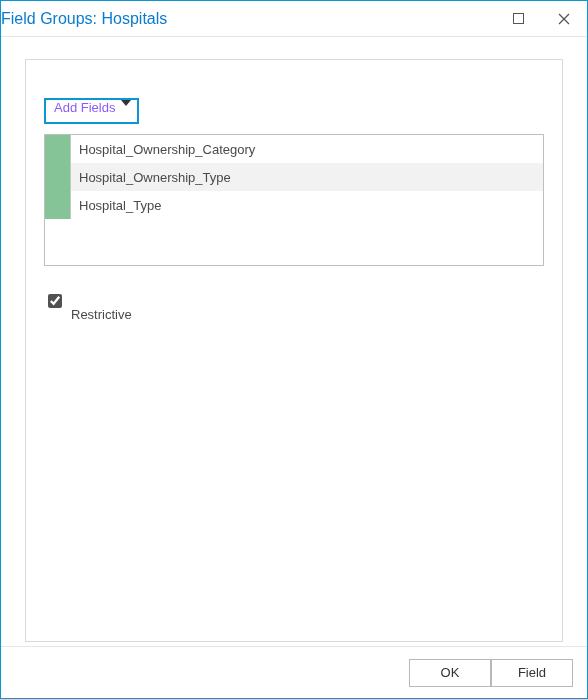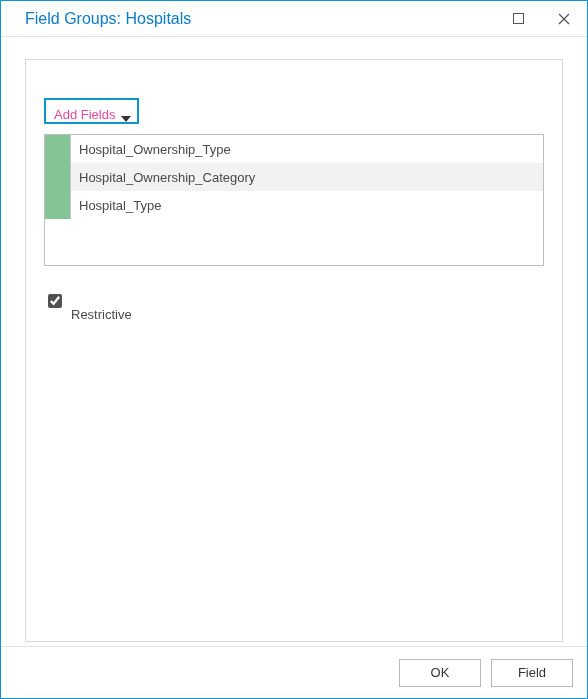--- a/index.html
+++ b/index.html
@@ -16,21 +16,21 @@
     height: 699px;
     border: 1px solid #0a96d4;
     background: #fff;
     display: flex;
     flex-direction: column;
   }
   .titlebar {
     height: 36px;
     display: flex;
     align-items: center;
-    padding: 0 0 0 24px;
+    padding: 0 0 0 0;
     border-bottom: 1px solid #e5e5e5;
   }
   .titlebar-title {
     flex: 1;
     font-size: 16px;
     color: #0a7bce;
   }
   .titlebar-btn {
     width: 46px;
     height: 36px;
@@ -126,28 +126,28 @@
     padding-left: 8px;
     color: #6a6a6a;
   }
 
   .add-fields-wrap {
     margin-top: 18px;
     margin-bottom: 10px;
   }
   .add-fields {
     display: inline-flex;
-    align-items: flex-end;
+    align-items: flex-start;
     height: 26px;
     padding: 0 6px 0 8px;
     border: 2px solid #0a96d4;
     background: #fff;
     font-family: inherit;
     font-size: 13px;
-    color: #ec4899;
+    color: #8b5cf6;
     cursor: pointer;
     gap: 6px;
   }
   .add-fields svg { display:block; }
 
   
   .grid.lower .grid-body { min-height: 130px; }
   .lower-row {
     display: flex;
     height: 28px;
@@ -174,21 +174,20 @@
     accent-color: #515151;
   }
   .restrictive-label { color: #4a4a4a; margin-top: 27px; }
 
   .footer {
     height: 52px;
     border-top: 1px solid #e5e5e5;
     display: flex;
     align-items: center;
     justify-content: flex-end;
-    gap: 10px;
     padding: 0 14px;
   }
   .btn {
     min-width: 82px;
     height: 28px;
     border: 1px solid #b8b8b8;
     background: #fff;
     font-family: inherit;
     font-size: 13px;
     color: #333;
@@ -225,25 +224,25 @@
           <svg width="10" height="6" viewBox="0 0 10 6">
               <path d="M0 0 L5 6 L10 0 Z" fill="#333"></path>
             </svg>
         </button>
       </div>
 
       <div class="grid lower">
         <div class="grid-body">
           <div class="lower-row">
             <div class="row-handle"></div>
-            <div class="lower-cell">Hospital_Ownership_Type</div>
+            <div class="lower-cell">Hospital_Ownership_Category</div>
           </div>
           <div class="lower-row">
             <div class="row-handle"></div>
-            <div class="lower-cell">Hospital_Ownership_Category</div>
+            <div class="lower-cell">Hospital_Ownership_Type</div>
           </div>
           <div class="lower-row">
             <div class="row-handle"></div>
             <div class="lower-cell">Hospital_Type</div>
           </div>
         </div>
       </div>
 
       <div class="restrictive-row">
         <input type="checkbox" checked="" style="">

